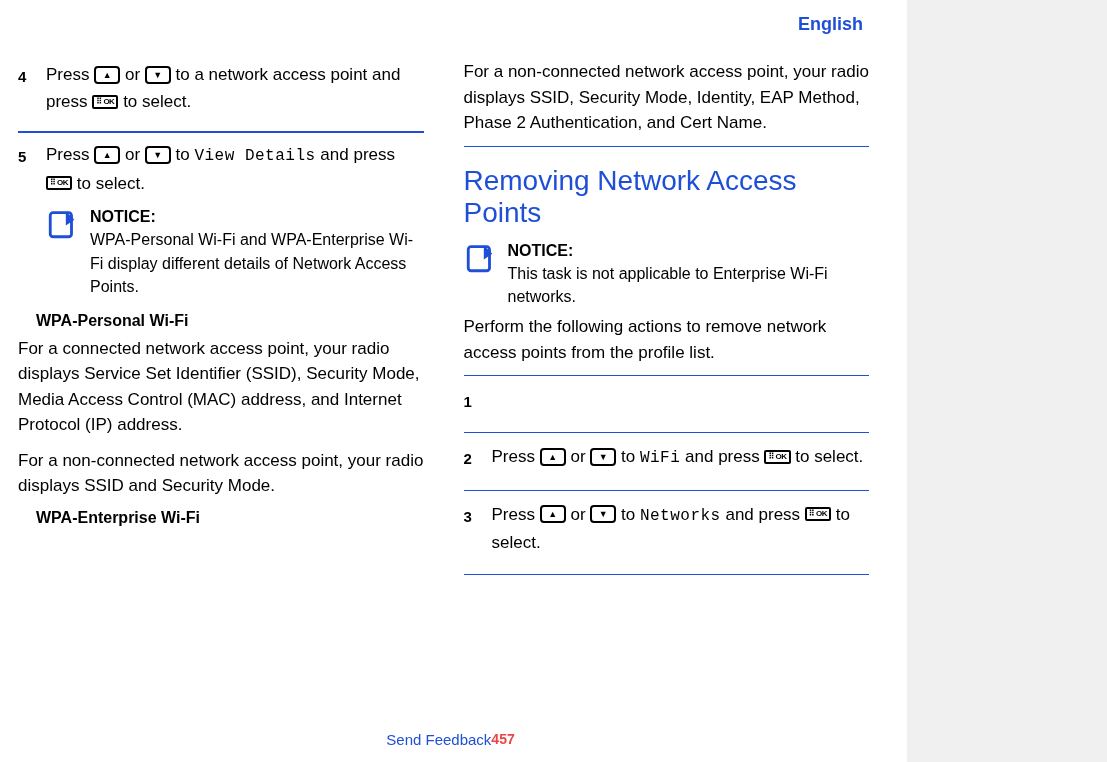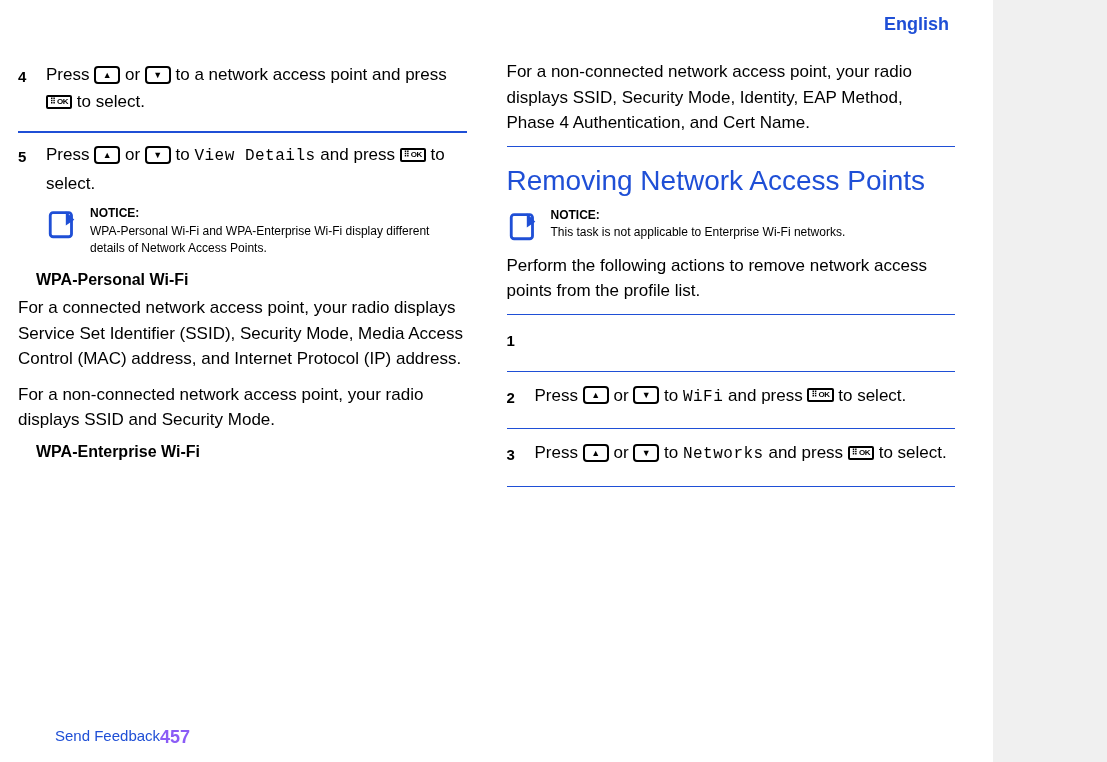--- a/index.html
+++ b/index.html
@@ -7,21 +7,21 @@
     margin: 0;
     padding: 0;
     font-family: Arial, Helvetica, sans-serif;
     background: #f0f0f0;
     width: 1107px;
     height: 762px;
     overflow: hidden;
   }
   .page {
     background: #ffffff;
-    width: 993px;
+    width: 907px;
     height: 762px;
     padding: 14px 38px 10px 18px;
     position: relative;
   }
   .header-lang {
     text-align: right;
     color: #1f4fd6;
     font-weight: bold;
     font-size: 18px;
     margin-bottom: 20px;
@@ -104,41 +104,41 @@
     align-items: flex-start;
     margin-top: 8px;
     gap: 10px;
   }
   .notice-icon {
     color: #1f4fd6;
     flex-shrink: 0;
     margin-top: 2px;
   }
   .notice-icon svg { width: 34px; height: 34px; }
-  .notice-text { font-size: 12px; line-height: 1.45; }
+  .notice-text { font-size: 16px; line-height: 1.45; }
   .notice-title { font-weight: bold; }
   .subhead { font-weight: bold; font-size: 16px; margin-left: 18px;}
   .para { font-size: 17px; line-height: 1.5; margin: 6px 0 10px 0; }
   .section-title {
     color: #1f4fd6;
     font-weight: normal;
     font-size: 28px;
     margin: 18px 0 10px 0;
   }
   .footer {
     position: absolute;
     bottom: 14px;
-    left: 55px;
+    left: 32px;
     right: 38px;
     display: flex;
-    justify-content: flex-start;
+    justify-content: center;
     font-size: 15px;
   }
   .footer .feedback { color: #1f4fd6; }
-  .footer .pagenum { color: #8b5cf6; font-weight: bold; font-size: 18px;}
+  .footer .pagenum { color: #ef4444; font-weight: bold; font-size: 14px;}
 </style>
 </head>
 <body>
 
 <div class="page">
 
   <div class="header-lang">English</div>
 
   <div class="columns">
 
@@ -190,21 +190,21 @@
       <div class="subhead">WPA-Personal Wi-Fi</div>
       <div class="para">For a connected network access point, your radio displays Service Set Identifier (SSID), Security Mode, Media Access Control (MAC) address, and Internet Protocol (IP) address.</div>
       <div class="para">For a non-connected network access point, your radio displays SSID and Security Mode.</div>
 
       <div class="subhead">WPA-Enterprise Wi-Fi</div>
 
     </div>
 
     <div class="col col-right">
 
-      <div class="para" style="margin-top:4px">For a non-connected network access point, your radio displays SSID, Security Mode, Identity, EAP Method, Phase 4 Authentication, and Cert Name.</div>
+      <div class="para" style="margin-top:4px">For a non-connected network access point, your radio displays SSID, Security Mode, Identity, EAP Method, Phase 2 Authentication, and Cert Name.</div>
 
       <hr class="hr-thin">
 
       <div class="section-title">Removing Network Access Points</div>
 
       <div class="notice-block">
         <span class="notice-icon">
           <svg viewBox="0 0 24 24" fill="none" stroke="#1f4fd6" stroke-width="2">
             <rect x="3" y="4" width="15" height="17" rx="2"></rect>
             <path d="M14 3 L20 9 L14 13 Z" fill="#1f4fd6" stroke="none"></path>

